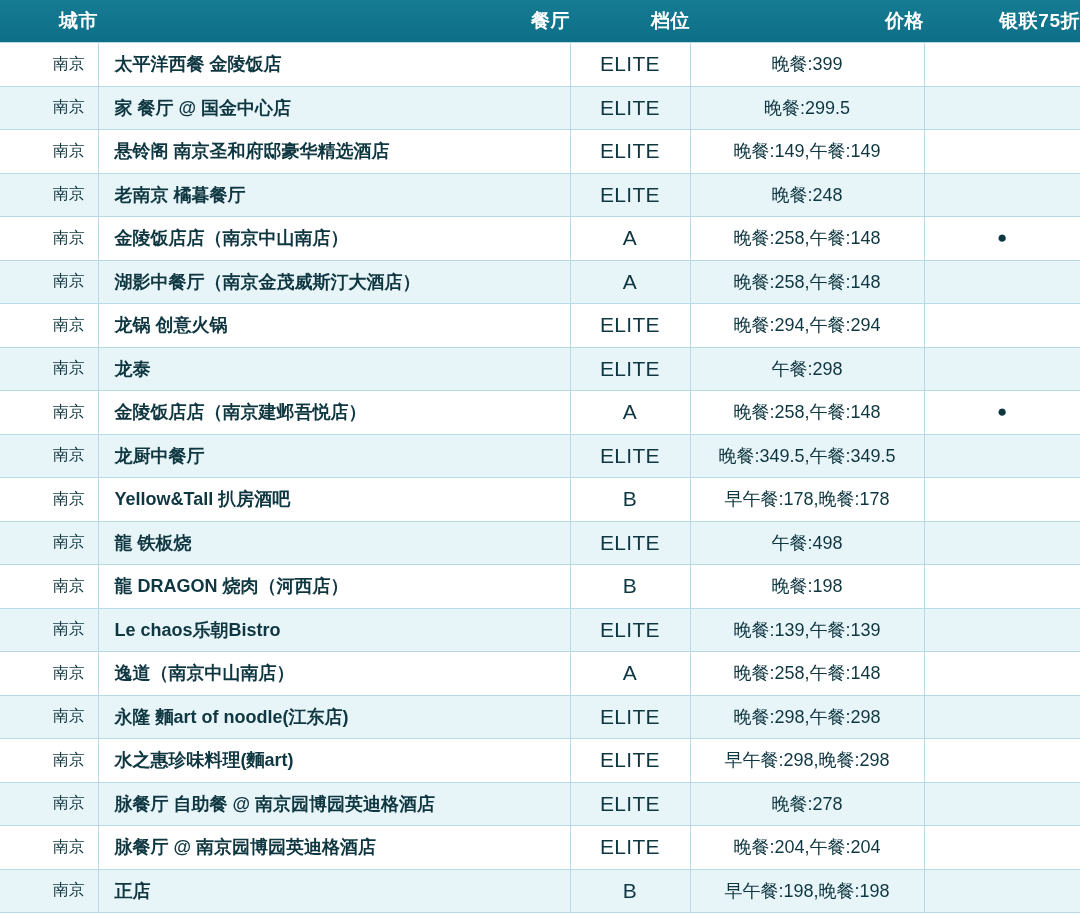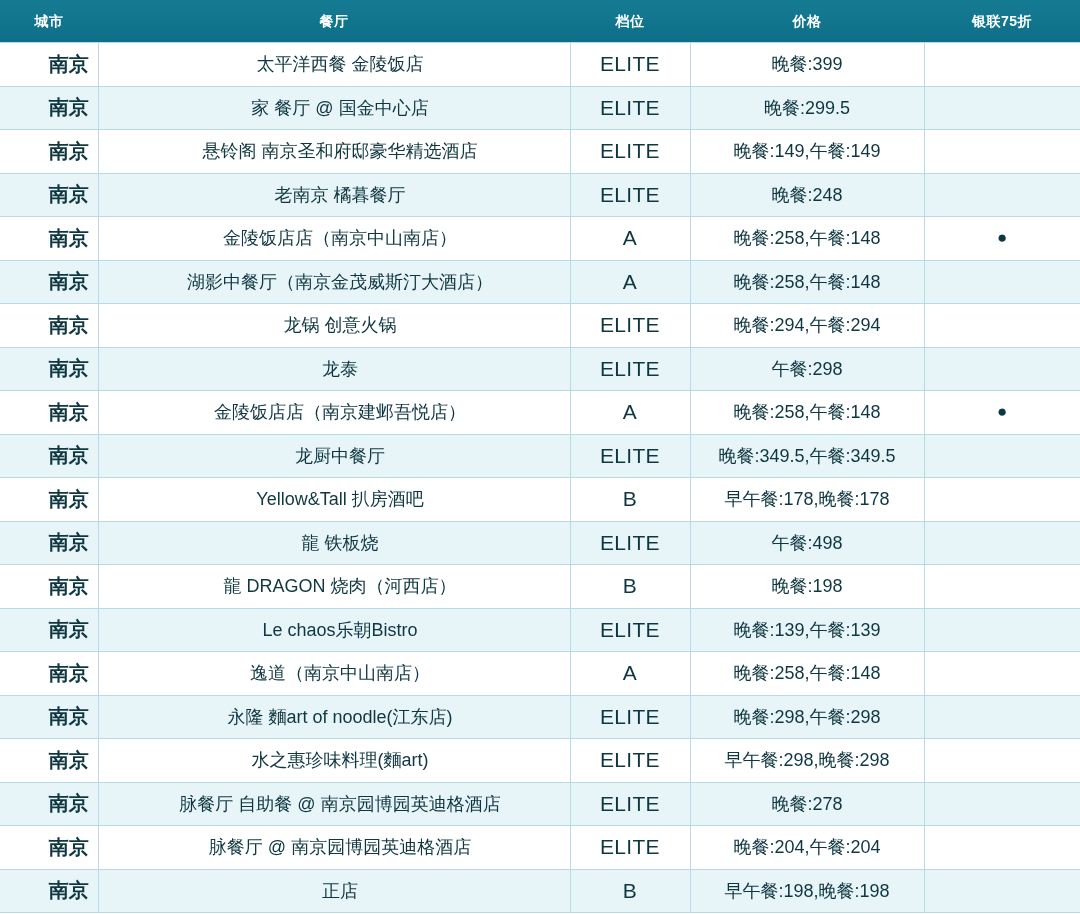--- a/index.html
+++ b/index.html
@@ -22,26 +22,26 @@
   table.restaurant-table col.col-city    { width: 98px; }
   table.restaurant-table col.col-rest    { width: 472px; }
   table.restaurant-table col.col-tier    { width: 120px; }
   table.restaurant-table col.col-price   { width: 234px; }
   table.restaurant-table col.col-union   { width: 156px; }
 
   thead th {
     background: #0e7490;
     background: linear-gradient(180deg, #157b93 0%, #0d6f87 100%);
     color: #ffffff;
-    font-size: 14px;
+    font-size: 19px;
     font-weight: bold;
     height: 42px;
     line-height: 42px;
     padding: 0;
-    text-align: center;
+    text-align: right;
     border: none;
     letter-spacing: 0.5px;
   }
   thead th.th-city { }
   tbody td {
     height: 42.5px;
     font-size: 17.5px;
     padding: 0 4px;
     border-top: 1px solid #b7dbe4;
     border-bottom: 1px solid #b7dbe4;
@@ -52,28 +52,29 @@
     overflow: hidden;
     color: #0f3741;
   }
   tbody tr td:first-child { border-left: none; }
   tbody tr td:last-child  { border-right: none; }
 
   tbody tr.row-odd td  { background: #ffffff; }
   tbody tr.row-even td { background: #e7f4f8; }
 
   td.cell-city {
-    font-weight: bold;
-    font-size: 20px;
+    font-weight: normal;
+    font-size: 16px;
     padding-left: 44px;
   }
   td.cell-rest {
-    text-align: center;
+    text-align: left;
     padding-left: 16px;
     font-size: 18px;
+    font-weight: bold;
   }
   td.cell-tier {
     font-size: 21px;
     letter-spacing: 0.3px;
   }
   td.cell-price {
     font-size: 18px;
   }
   td.cell-union {
     font-size: 17px;

